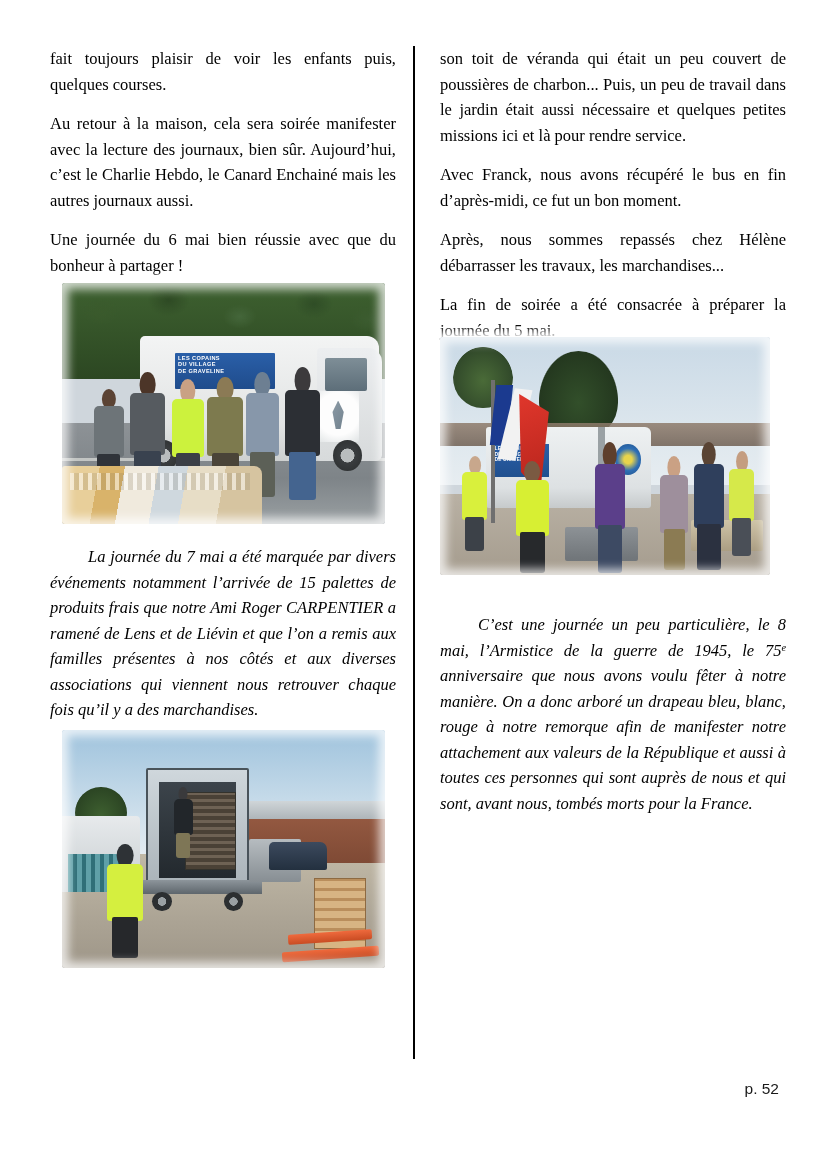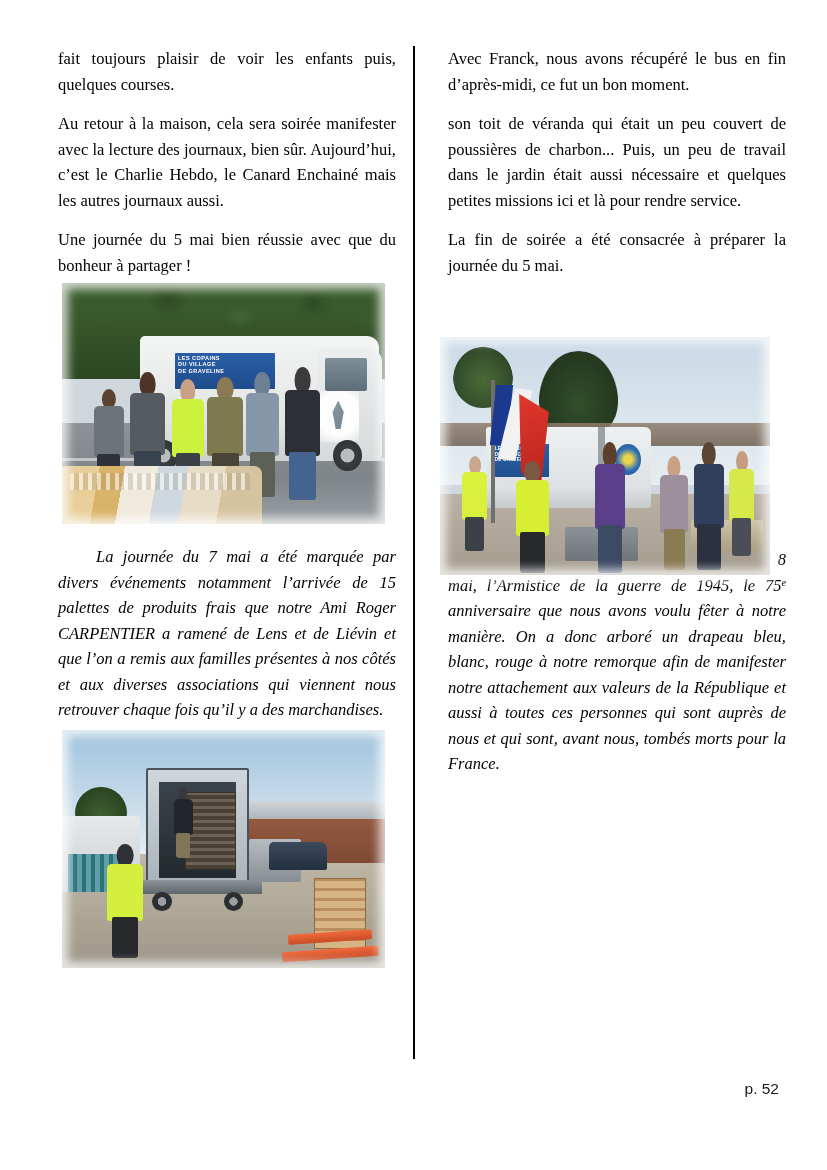--- a/index.html
+++ b/index.html
@@ -34,21 +34,21 @@
   
   .col {
     position: absolute;
     top: 46px;
     width: 354px;
   }
   .col-left  { left: 42px; }
   .col-right { left: 432px; }
 
   p.body {
-    margin: 0 0 14px 16px;
+    margin: 0 0 14px 8px;
     font-size: 16.5px;
     line-height: 25.5px;
     text-align: justify;
     text-justify: inter-word;
     hyphens: none;
     -webkit-hyphens: none;
   }
   p.body.indent { text-indent: 38px; font-style: italic; }
 
   sup.ord {
@@ -420,36 +420,37 @@
 <div class="page">
 
   <div class="col-divider"></div>
 
   <div class="col col-left">
 
     <p class="body">fait toujours plaisir de voir les enfants puis, quelques courses.</p>
 
     <p class="body">Au retour à la maison, cela sera soirée manifester avec la lecture des journaux, bien sûr. Aujourd’hui, c’est le Charlie Hebdo, le Canard Enchainé mais les autres journaux aussi.</p>
 
-    <p class="body">Une journée du 5 mai bien réussie avec que du bonheur à partager !</p>
+    <p class="body">Une journée du 6 mai bien réussie avec que du bonheur à partager !</p>
 
     <div style="height:252px"></div>
 
     <p class="body indent">La journée du 7 mai a été marquée par divers événements notamment l’arrivée de 15 palettes de produits frais que notre Ami Roger CARPENTIER a ramené de Lens et de Liévin et que l’on a remis aux familles présentes à nos côtés et aux diverses associations qui viennent nous retrouver chaque fois qu’il y a des marchandises.</p>
 
     <div style="height:255px"></div>
 
   </div>
 
   <div class="col col-right">
 
+    <p class="body">son toit de véranda qui était un peu couvert de poussières de charbon... Puis,  un peu de travail dans le jardin était aussi nécessaire et quelques petites missions ici et là pour rendre service.</p>
+
     <p class="body">Avec Franck, nous avons récupéré le bus en fin d’après-midi, ce fut un bon moment.</p>
 
-    <p class="body">son toit de véranda qui était un peu couvert de poussières de charbon... Puis,  un peu de travail dans le jardin était aussi nécessaire et quelques petites missions ici et là pour rendre service.</p>
-
+    <p class="body">Après, nous sommes repassés chez Hélène débarrasser les travaux, les marchandises...</p>
 
     <p class="body">La fin de soirée a été consacrée à préparer la journée du 5 mai.</p>
 
     <div style="height:255px"></div>
 
     <p class="body indent">
       <span>C’est une journée un peu particulière, le 8 mai, l’Armistice de la guerre de 1945, le 75</span><sup class="ord">e</sup><span> anniversaire que nous avons voulu fêter à notre manière. On a donc arboré un drapeau bleu, blanc, rouge à notre remorque afin de manifester notre attachement aux valeurs de la République et aussi à toutes ces personnes qui sont auprès de nous et qui sont, avant nous, tombés morts pour la France.</span>
     </p>
   </div>
 

